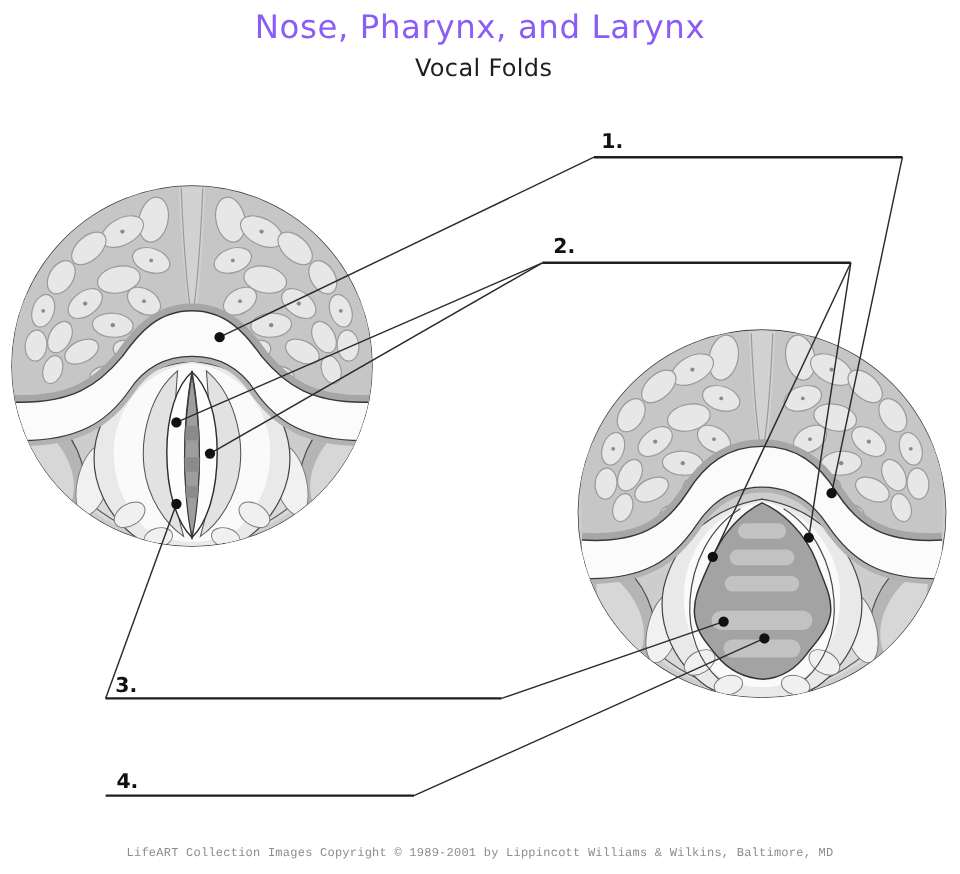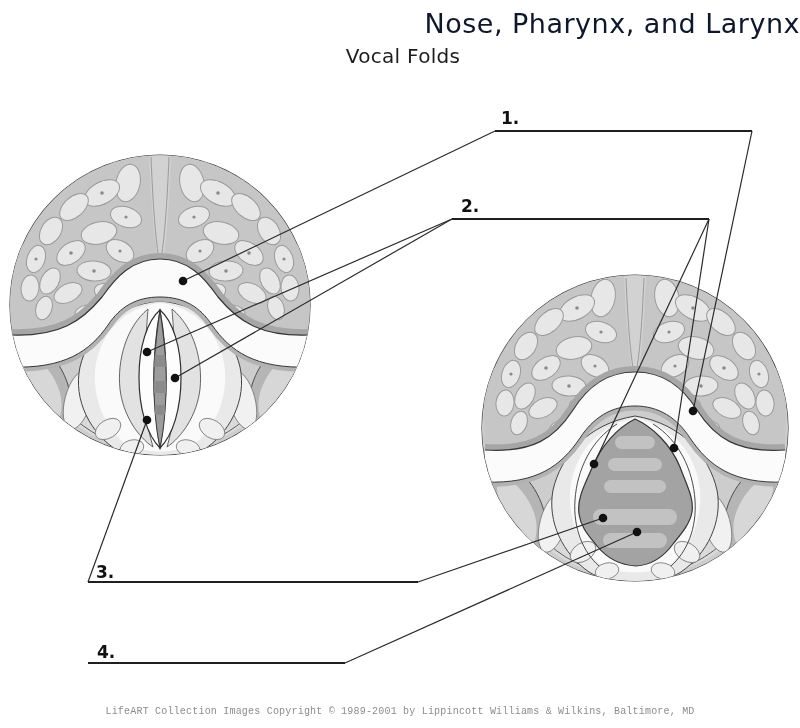--- a/index.html
+++ b/index.html
@@ -1,22 +1,22 @@
 <!DOCTYPE html>
 <html><head>
 <meta charset="utf-8">
 <style>
   html,body{margin:0;padding:0;background:#fff;}
   .page{
     position:relative;width:800px;height:728px;background:#ffffff;overflow:hidden;
     font-family:"DejaVu Sans","Liberation Sans",sans-serif;
   }
   .title{
-    position:absolute;top:8px;left:0;width:100%;text-align:right;
-    font-size:27px;color:#0f172a;letter-spacing:.5px;
+    position:absolute;top:8px;left:0;width:100%;text-align:center;
+    font-size:27px;color:#8b5cf6;letter-spacing:.5px;
   }
   .subtitle{
     position:absolute;top:44px;left:3px;width:100%;text-align:center;
     font-size:20px;color:#1d1d1d;letter-spacing:.3px;
   }
   .lbl{
     position:absolute;font-size:17px;font-weight:bold;color:#111;line-height:1;
   }
   .lbl1{left:501px;top:110px;}
   .lbl2{left:461px;top:198px;}

